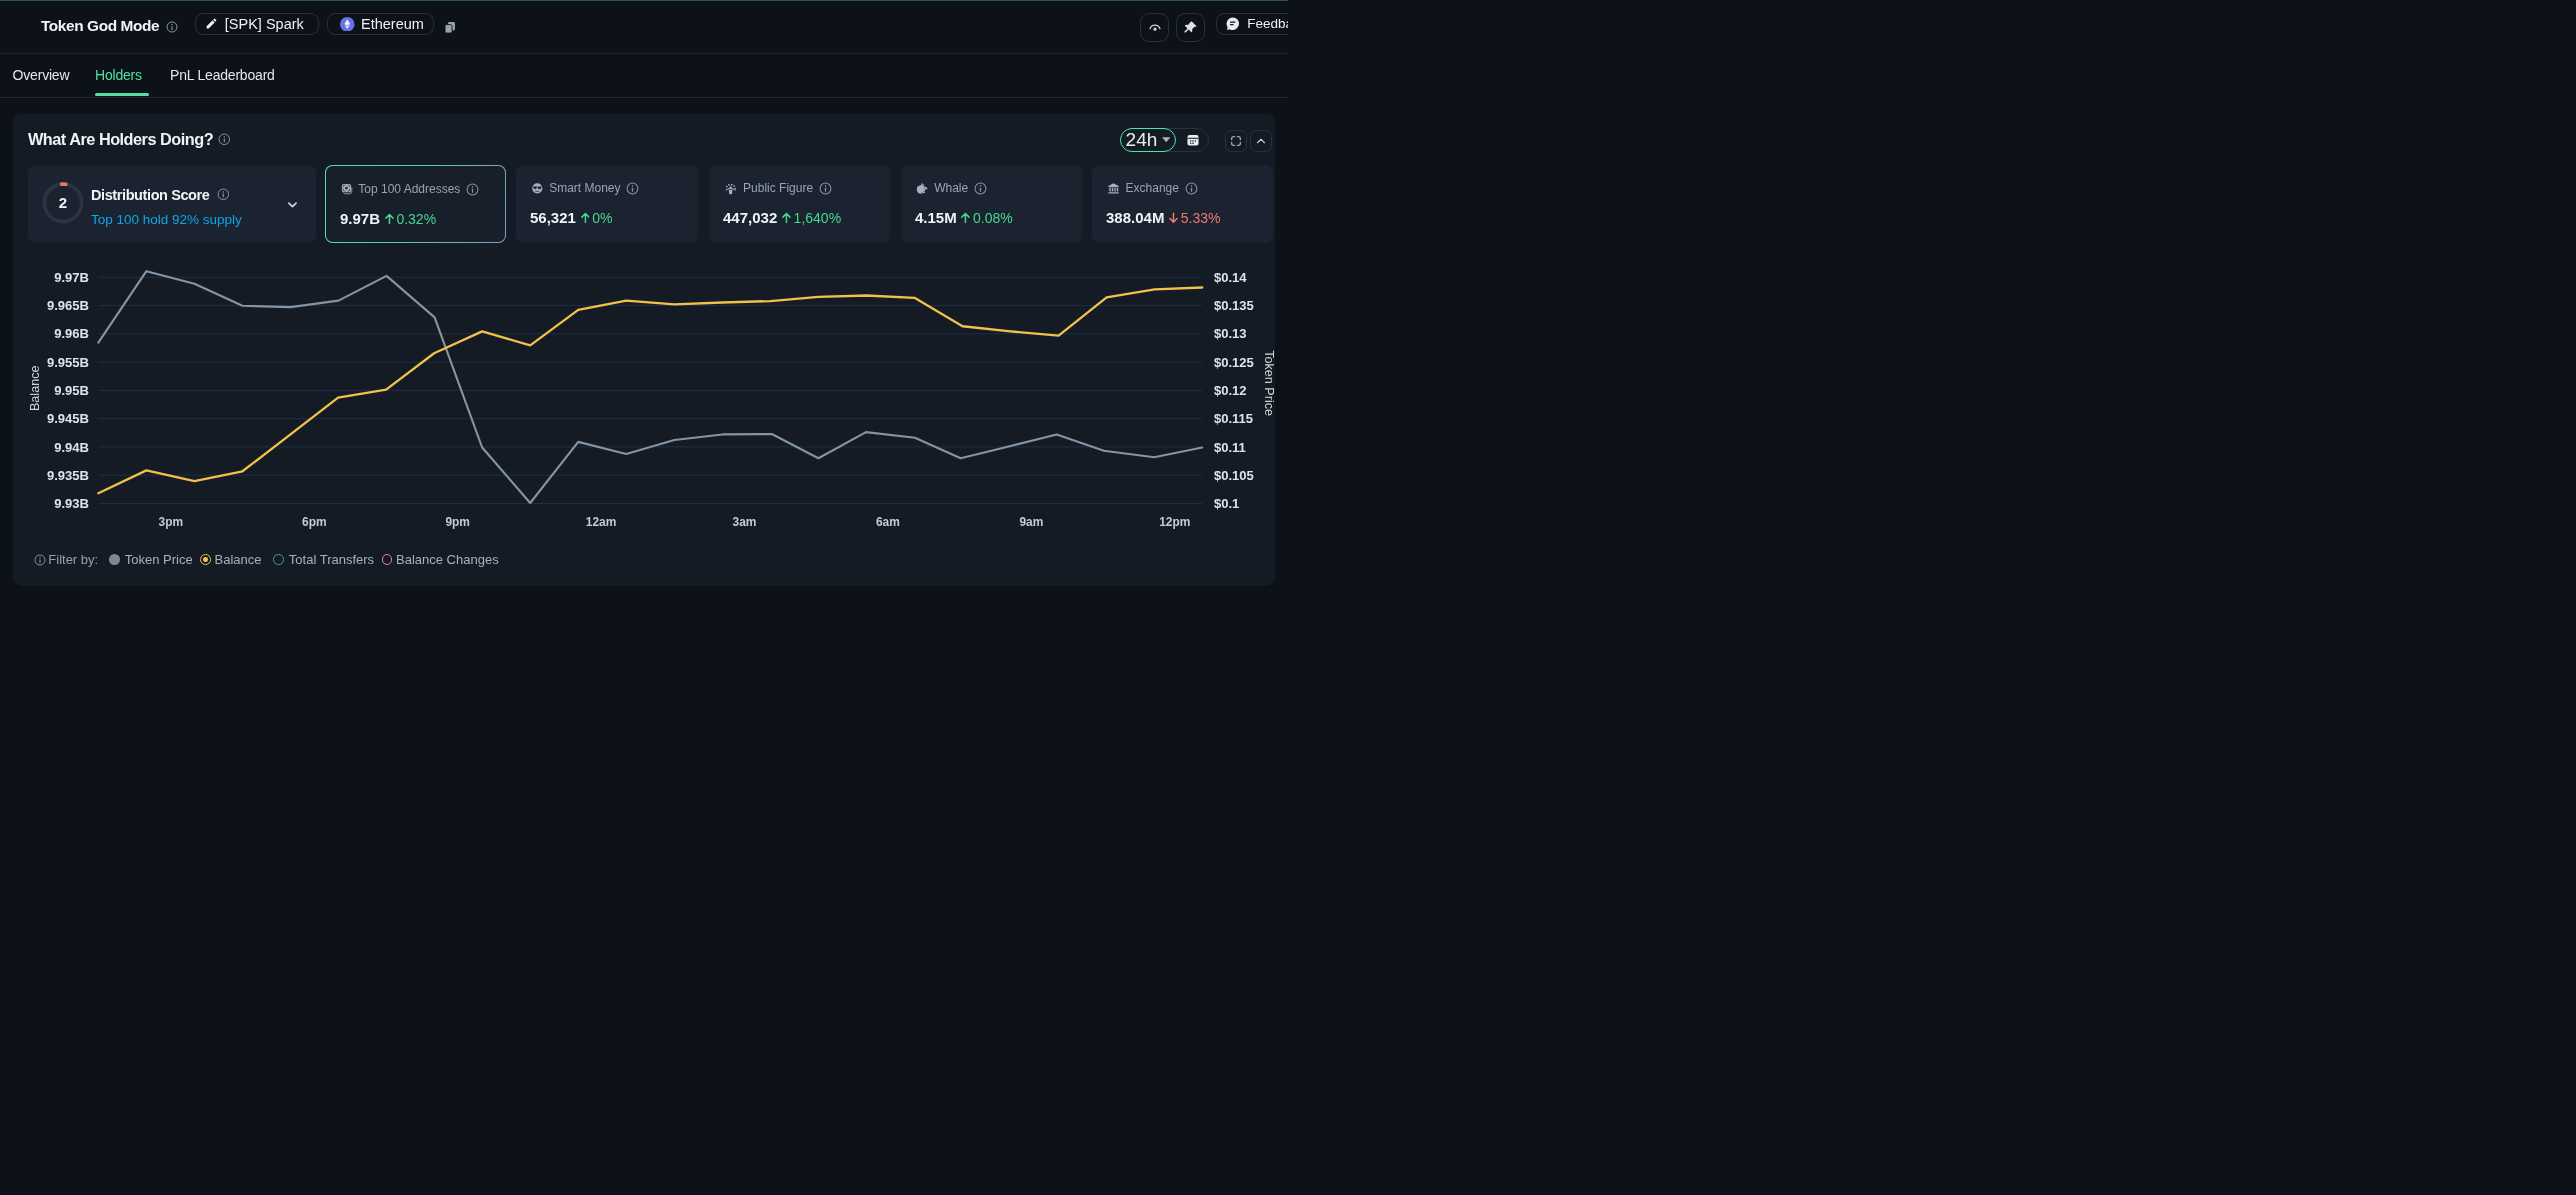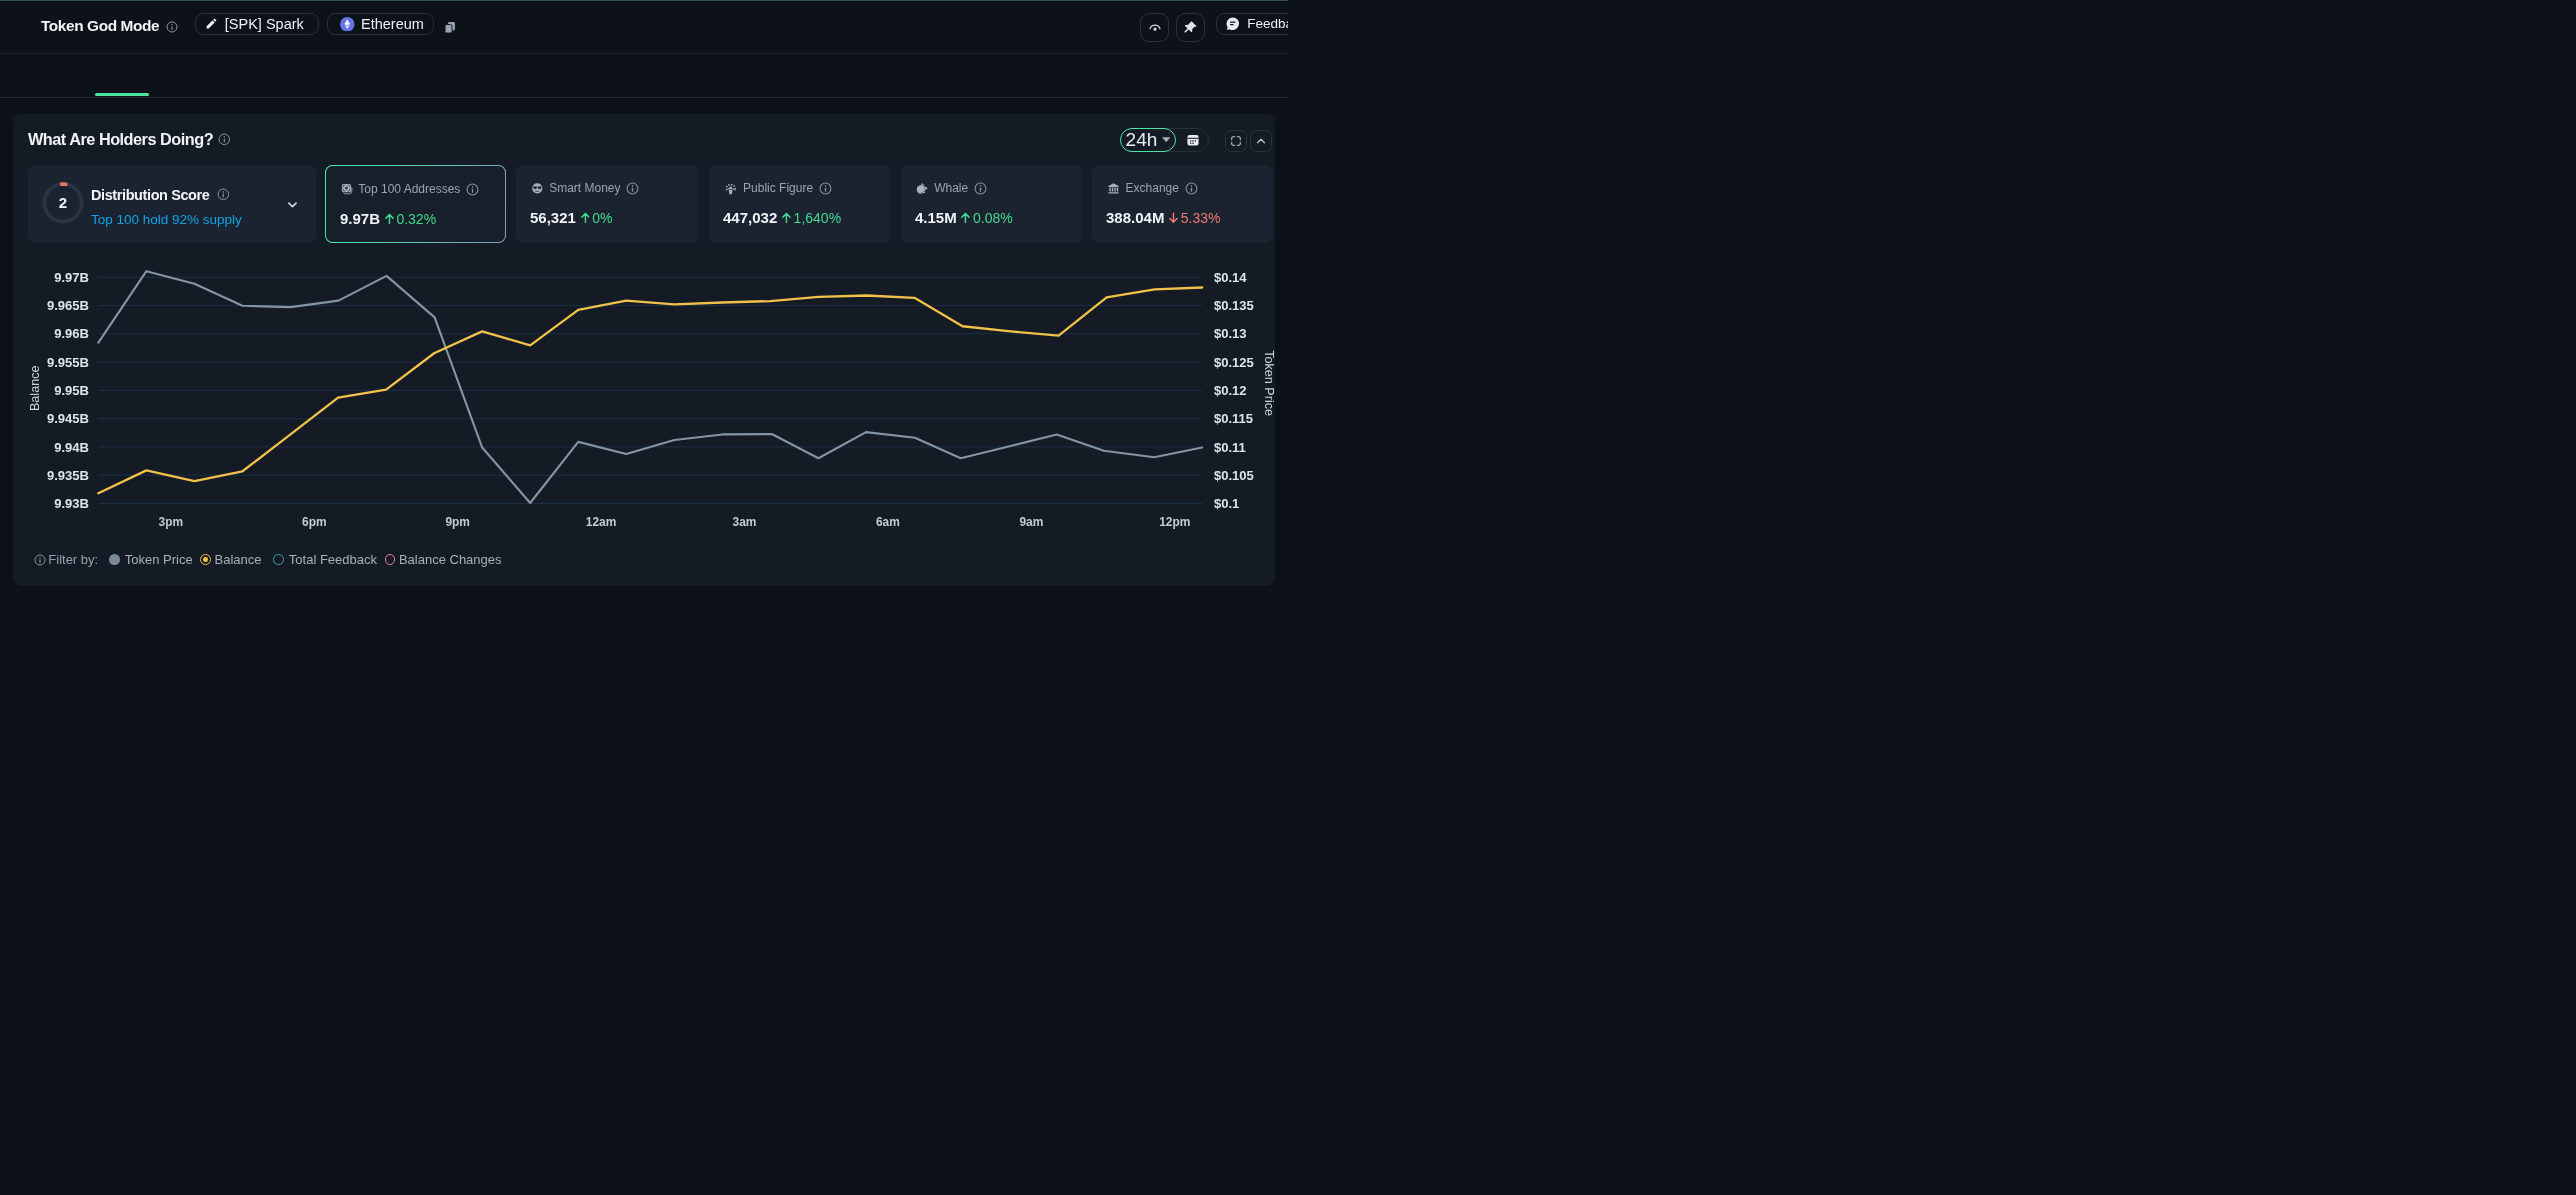--- a/index.html
+++ b/index.html
@@ -82,20 +82,25 @@
     <div class="pillbtn" style="left:1188px; width:98px; padding-left:8.4px; font-size:13.5px;">
       <svg width="15.4" height="15.4" viewBox="0 0 24 24">
         <path d="M12 2.2a9.8 9.8 0 1 1-4.9 18.3L3 21.8l1.2-4.3A9.8 9.8 0 0 1 12 2.2z" fill="#e9edf1"></path>
         <rect x="7.6" y="8.7" width="8.8" height="1.9" rx=".95" fill="#10151c"></rect>
         <rect x="7.6" y="12.4" width="6" height="1.9" rx=".95" fill="#10151c"></rect>
       </svg>
       <span style="margin-left:6.5px;">Feedback</span>
     </div>
   </div>
   <div id="hdr-divider"></div>
+  <div id="tabs">
+    <div class="tab" style="left:12.6px;">Overview</div>
+    <div class="tab active" style="left:95px;">Holders</div>
+    <div class="tab" style="left:170px;">PnL Leaderboard</div>
+  </div>
   <div id="tab-underline"></div>
   <div id="tabs-divider"></div>
   <div id="panel">
     <div class="abs" style="left:15px; top:15px; height:20.5px; display:flex; align-items:center; gap:4.7px; font-size:16.3px; font-weight:700; letter-spacing:-0.5px; color:#f1f4f7;">What Are Holders Doing?
       <svg class="info" width="12.6" height="12.6" viewBox="0 0 24 24" style="margin-top:0.9px;">
         <circle cx="12" cy="12" r="10" stroke="currentColor" stroke-width="1.9" fill="none"></circle>
         <circle cx="12" cy="7.6" r="1.4" fill="currentColor"></circle>
         <rect x="10.9" y="10.4" width="2.2" height="7.6" rx="1.1" fill="currentColor"></rect>
       </svg>
     </div>
@@ -328,19 +333,19 @@
         <rect x="10.9" y="10.4" width="2.2" height="7.6" rx="1.1" fill="currentColor"></rect>
       </svg>
       <span style="color:#96a0ac; margin-right:11.2px;">Filter by:</span>
       <span class="lgdot" style="background:#7b8896; margin-right:4.7px;"></span>
         <span>Token Price</span>
       <span class="lgdot" style="border:1.9px solid #f2c14a; margin-left:7.5px; margin-right:3.7px; display:flex; align-items:center; justify-content:center;">
           <span style="width:4.7px;height:4.7px;border-radius:50%;background:#f2c14a;"></span>
         </span>
         <span>Balance</span>
       <span class="lgdot" style="border:1.9px solid #3aa79b; margin-left:12px; margin-right:4.7px;"></span>
-        <span>Total Feedback</span>
+        <span>Total Transfers</span>
       <span class="lgdot" style="border:1.9px solid #e87fb1; margin-left:7.5px; margin-right:3.7px;"></span>
         <span>Balance Changes</span>
     </div>
   </div>
 </div>
 
 
 </body></html>

